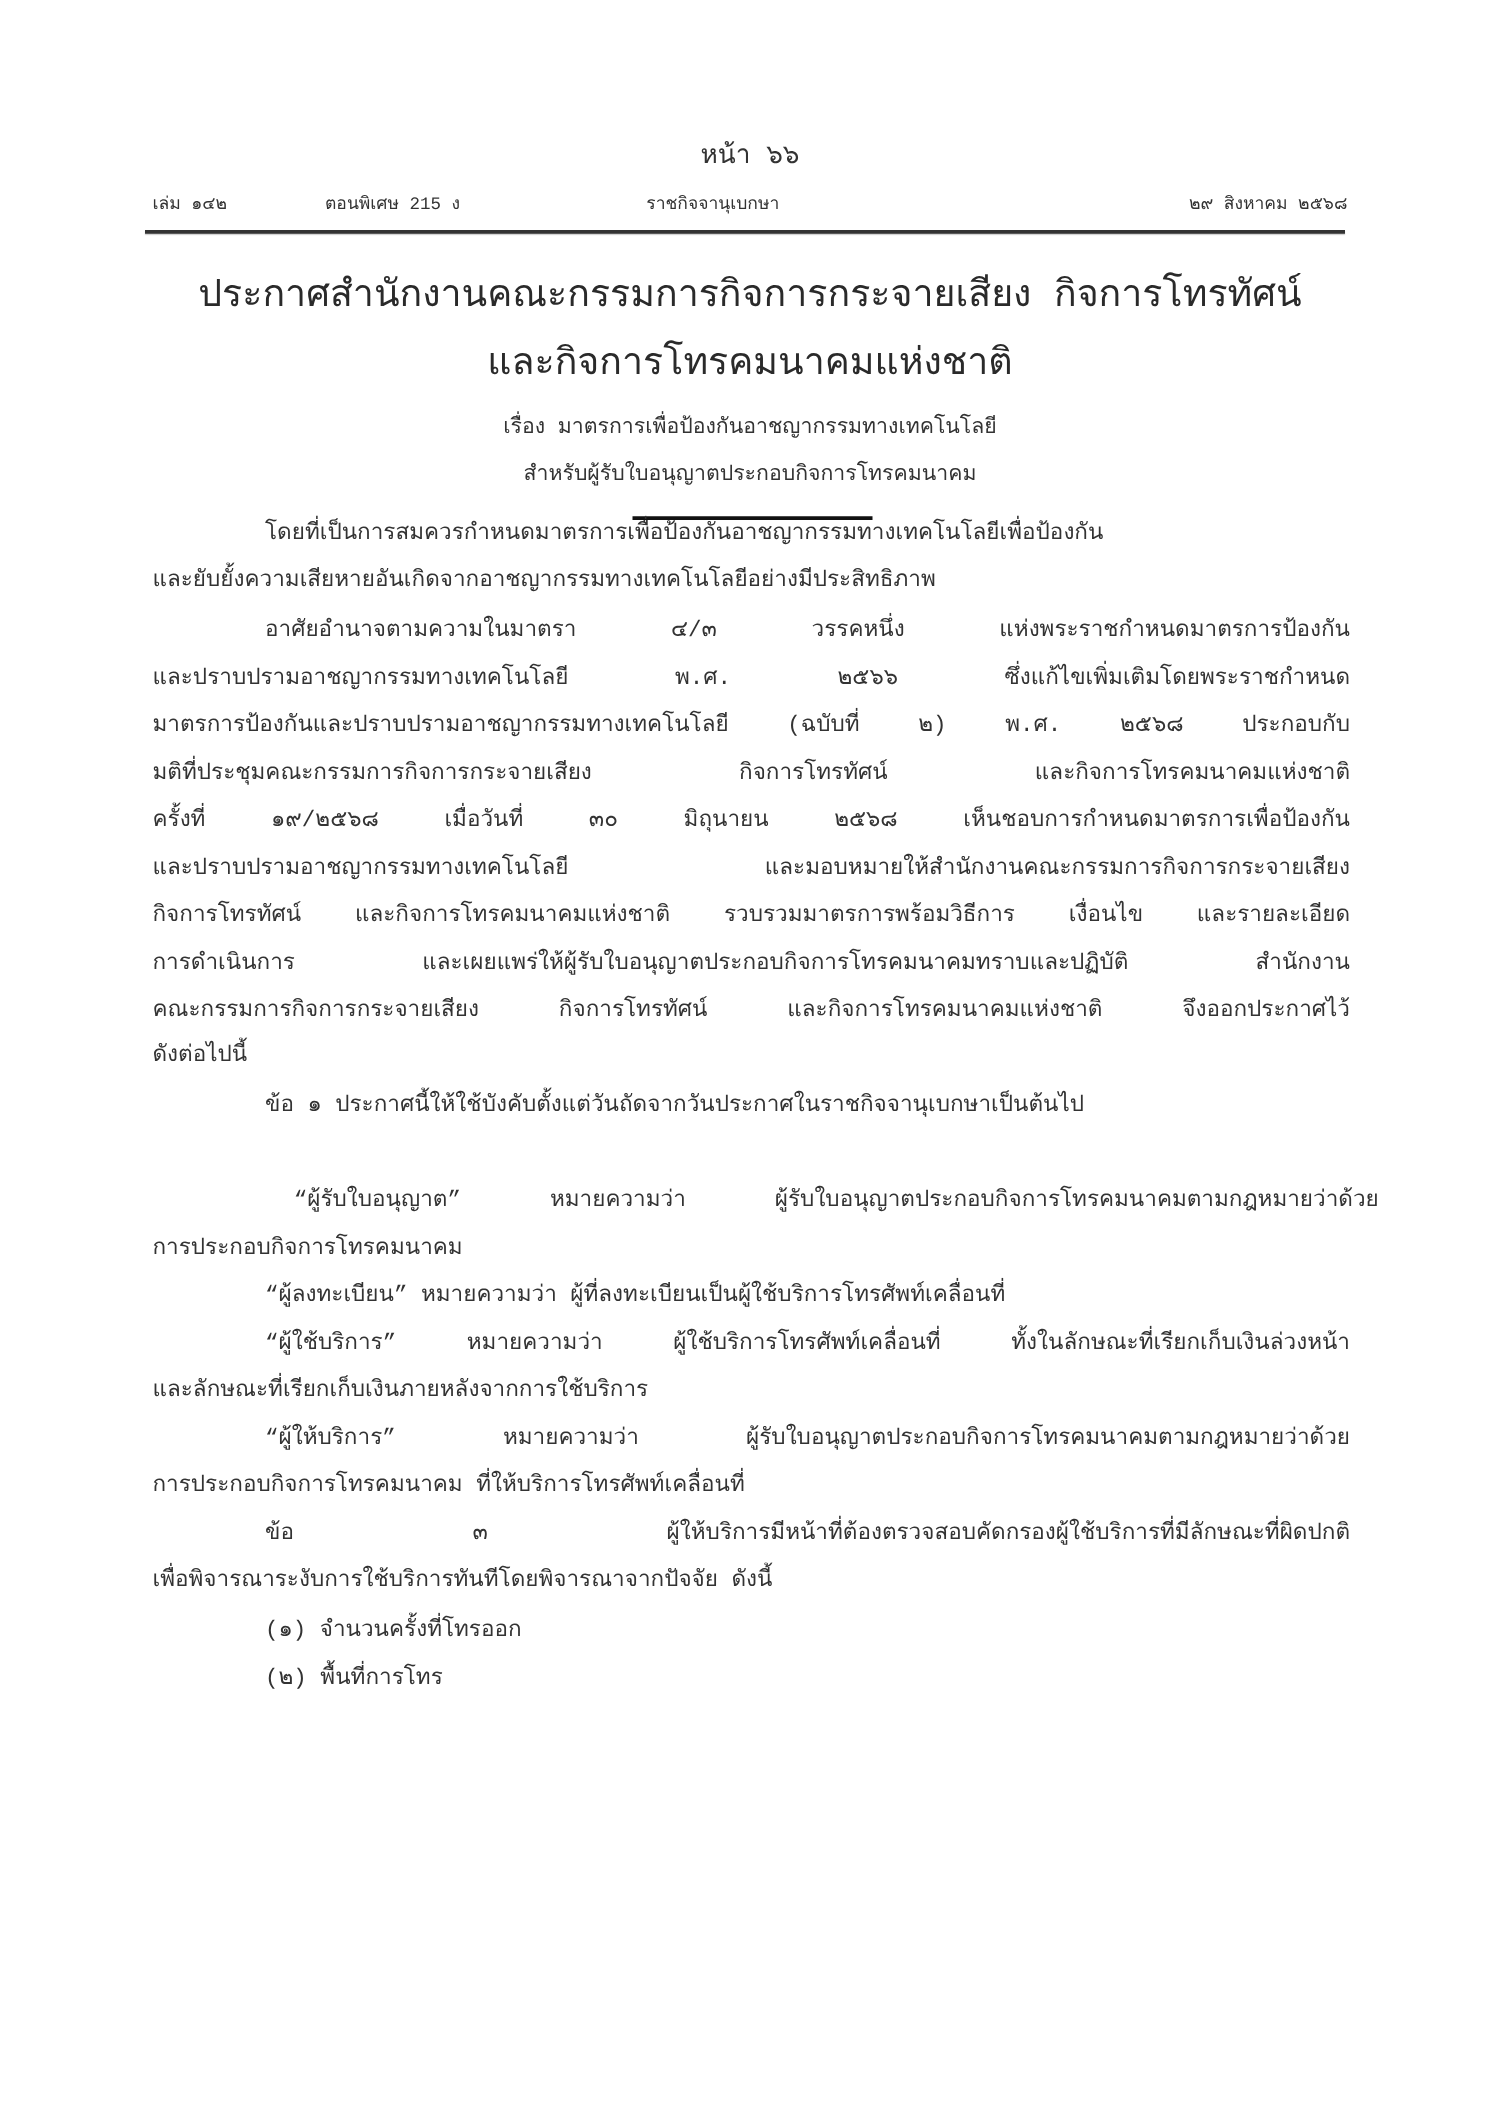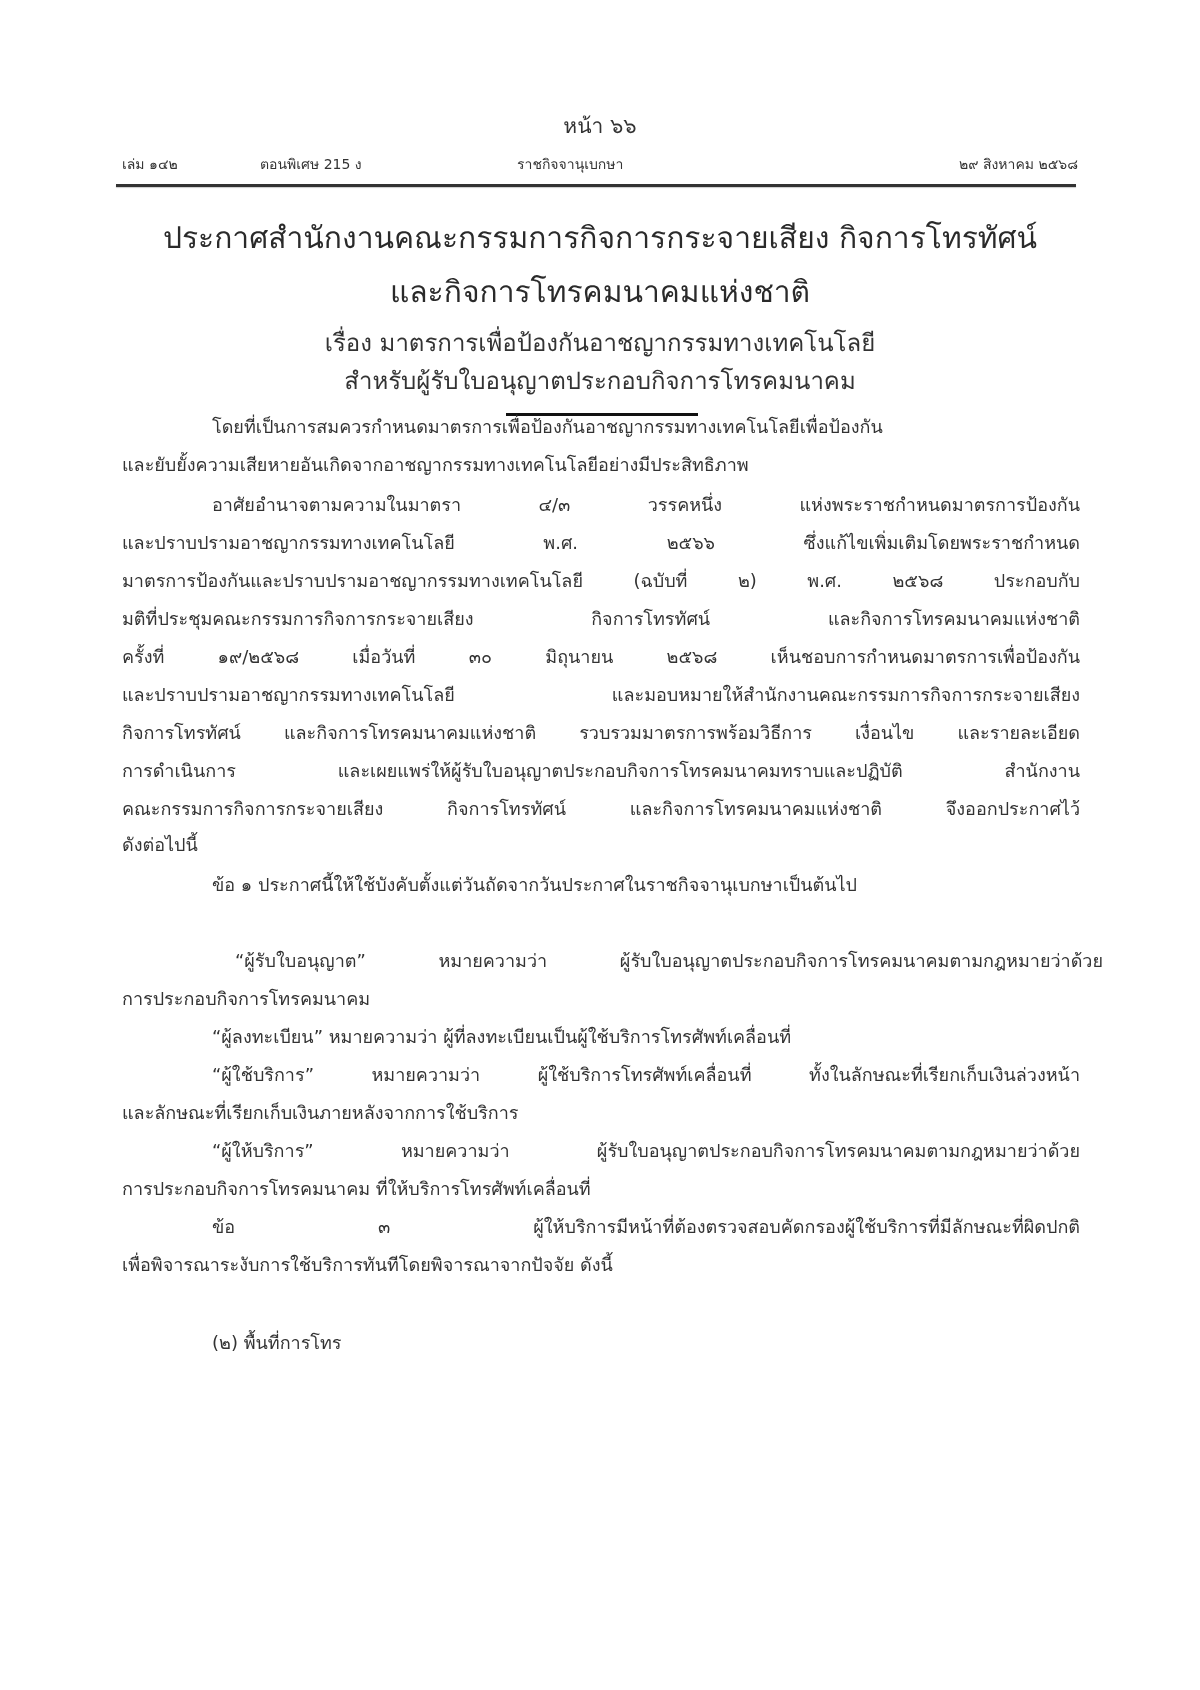--- a/index.html
+++ b/index.html
@@ -13,20 +13,21 @@
       position: relative;
       overflow: hidden;
       font-family: "DejaVu Sans", "Liberation Sans", sans-serif;
       color: #2a2a2a;
     }
     .page {
       position: absolute;
       left: 0; top: 0;
       width: 1200px; height: 1690px;
       background: #ffffff;
+      font-family: Liberation Mono, monospace;
     }
     .page-number {
       position: absolute;
       top: 112px;
       left: 0; width: 1200px;
       text-align: center;
       font-size: 21px;
       line-height: 28px;
       color: #333;
     }
@@ -60,21 +61,21 @@
       font-size: 30px;
       color: #2a2a2a;
       white-space: nowrap;
     }
     .title-line-1 { top: 218px; line-height: 40px; }
     .title-line-2 { top: 272px; line-height: 40px; }
     .subject {
       position: absolute;
       left: 0; width: 1200px;
       text-align: center;
-      font-size: 24px;
+      font-size: 17px;
       color: #333;
       white-space: nowrap;
     }
     .subject-line-1 { top: 328px; line-height: 30px; }
     .subject-line-2 { top: 366px; line-height: 30px; }
     .title-divider {
       position: absolute;
       top: 413px;
       left: 506px;
       width: 192px;
@@ -136,15 +137,16 @@
   <div class="body-line indent" style="top:870px;">ข้อ ๑ ประกาศนี้ให้ใช้บังคับตั้งแต่วันถัดจากวันประกาศในราชกิจจานุเบกษาเป็นต้นไป</div>
   <div class="body-line indent justify" style="top:946px;margin-left:23px;">“ผู้รับใบอนุญาต” หมายความว่า ผู้รับใบอนุญาตประกอบกิจการโทรคมนาคมตามกฎหมายว่าด้วย</div>
   <div class="body-line" style="top:984px;">การประกอบกิจการโทรคมนาคม</div>
   <div class="body-line indent" style="top:1022px;">“ผู้ลงทะเบียน” หมายความว่า ผู้ที่ลงทะเบียนเป็นผู้ใช้บริการโทรศัพท์เคลื่อนที่</div>
   <div class="body-line indent justify" style="top:1060px;">“ผู้ใช้บริการ” หมายความว่า ผู้ใช้บริการโทรศัพท์เคลื่อนที่ ทั้งในลักษณะที่เรียกเก็บเงินล่วงหน้า</div>
   <div class="body-line" style="top:1098px;">และลักษณะที่เรียกเก็บเงินภายหลังจากการใช้บริการ</div>
   <div class="body-line indent justify" style="top:1136px;">“ผู้ให้บริการ” หมายความว่า ผู้รับใบอนุญาตประกอบกิจการโทรคมนาคมตามกฎหมายว่าด้วย</div>
   <div class="body-line" style="top:1174px;">การประกอบกิจการโทรคมนาคม ที่ให้บริการโทรศัพท์เคลื่อนที่</div>
   <div class="body-line indent justify" style="top:1212px;">ข้อ ๓ ผู้ให้บริการมีหน้าที่ต้องตรวจสอบคัดกรองผู้ใช้บริการที่มีลักษณะที่ผิดปกติ</div>
   <div class="body-line" style="top:1250px;">เพื่อพิจารณาระงับการใช้บริการทันทีโดยพิจารณาจากปัจจัย ดังนี้</div>
+  <div class="body-line item-indent" style="top:1290px;">(๑) จำนวนครั้งที่โทรออก</div>
   <div class="body-line item-indent" style="top:1328px;">(๒) พื้นที่การโทร</div>
 
 </div>
 
 </body></html>

